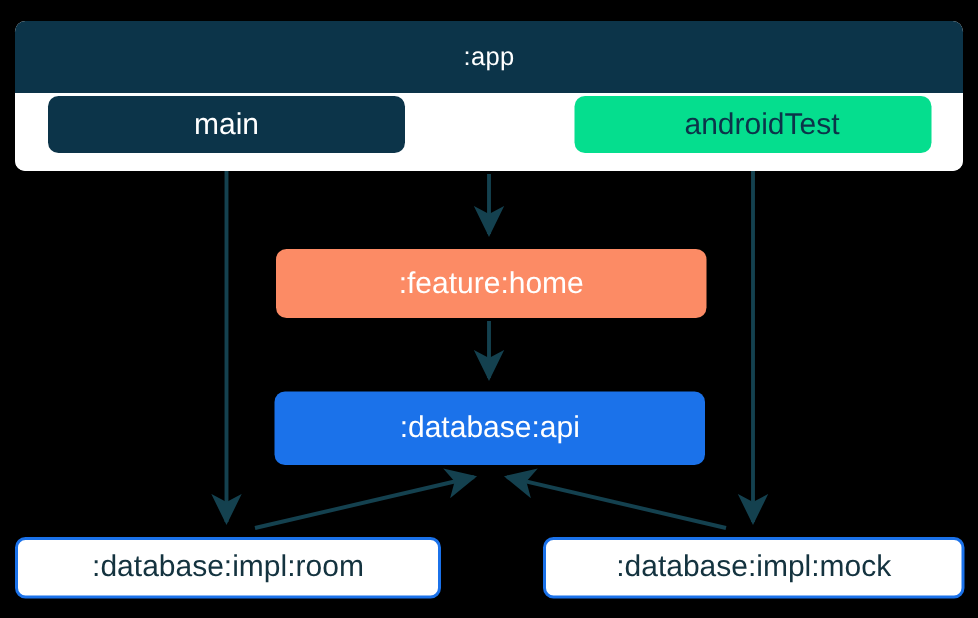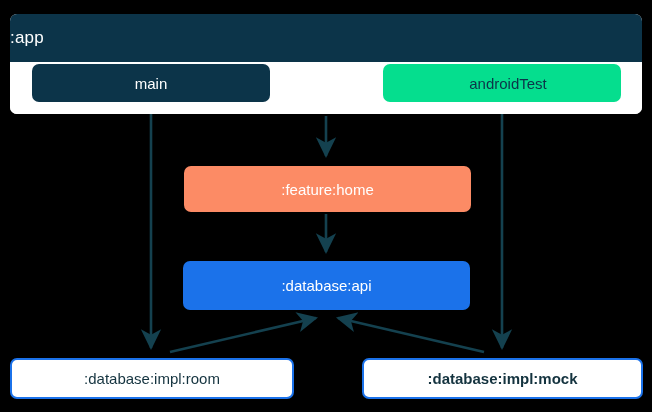--- a/index.html
+++ b/index.html
@@ -39,38 +39,39 @@
     border-radius: 7px;
     background: #FFFFFF;
     box-sizing: border-box;
     overflow: hidden;
   }
   .cluster-header {
     height: 48px;
     background: #0C3449;
     display: flex;
     align-items: center;
+    justify-content: center;
     color: #FFFFFF;
     font-size: 17px;
     letter-spacing: 0.2px;
   }
   .cluster-body {
     position: relative;
     height: 52px;
     background: #FFFFFF;
   }
 
   
   .node {
     position: absolute;
     display: flex;
     align-items: center;
     justify-content: center;
     border-radius: 7px;
-    font-size: 15px;
+    font-size: 20px;
     box-sizing: border-box;
     text-align: center;
     white-space: nowrap;
   }
 
   .node-main {
     left: 22px;
     top: 2px;
     width: 238px;
     height: 38px;
@@ -113,21 +114,20 @@
     border: 2px solid #1B72EA;
   }
   .node-impl-mock {
     left: 362px;
     top: 358px;
     width: 281px;
     height: 41px;
     background: #FFFFFF;
     color: #14333F;
     border: 2px solid #1B72EA;
-    font-weight: bold;
   }
 </style>
 </head>
 <body>
 
 <div id="canvas">
 
   <svg id="edges" viewBox="0 0 652 412" width="652" height="412" xmlns="http://www.w3.org/2000/svg">
     <defs>
       <marker id="arrowhead" markerWidth="9" markerHeight="9" refX="7.2" refY="4.5" orient="auto" markerUnits="strokeWidth">

